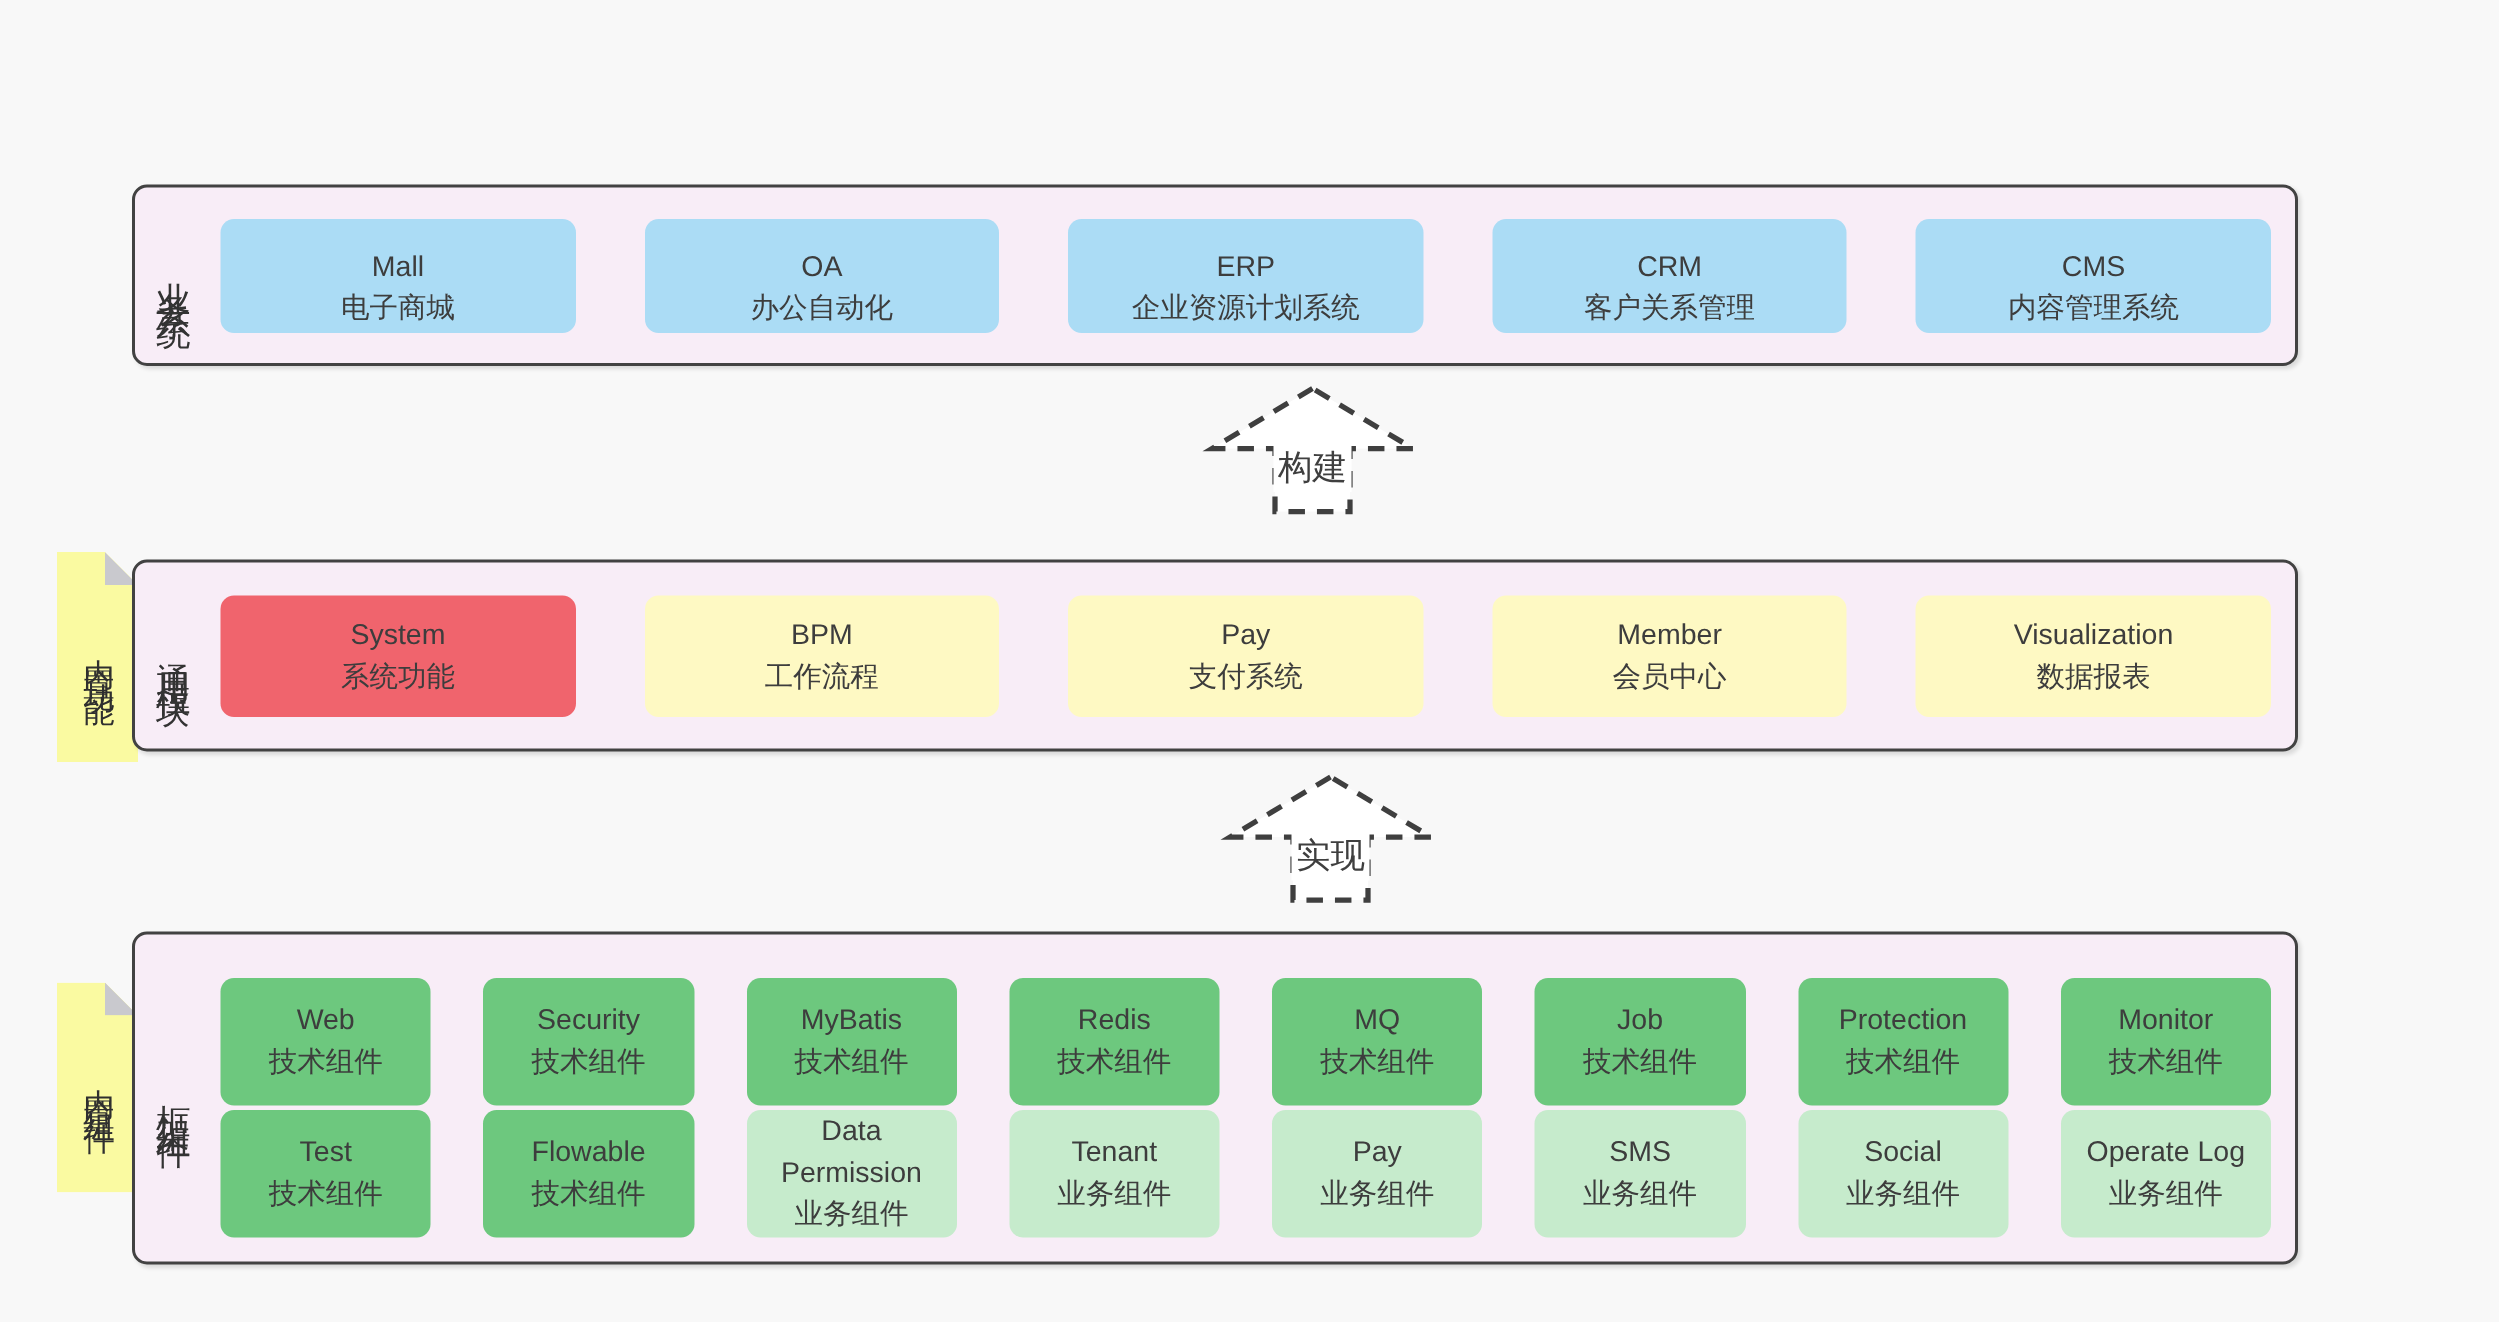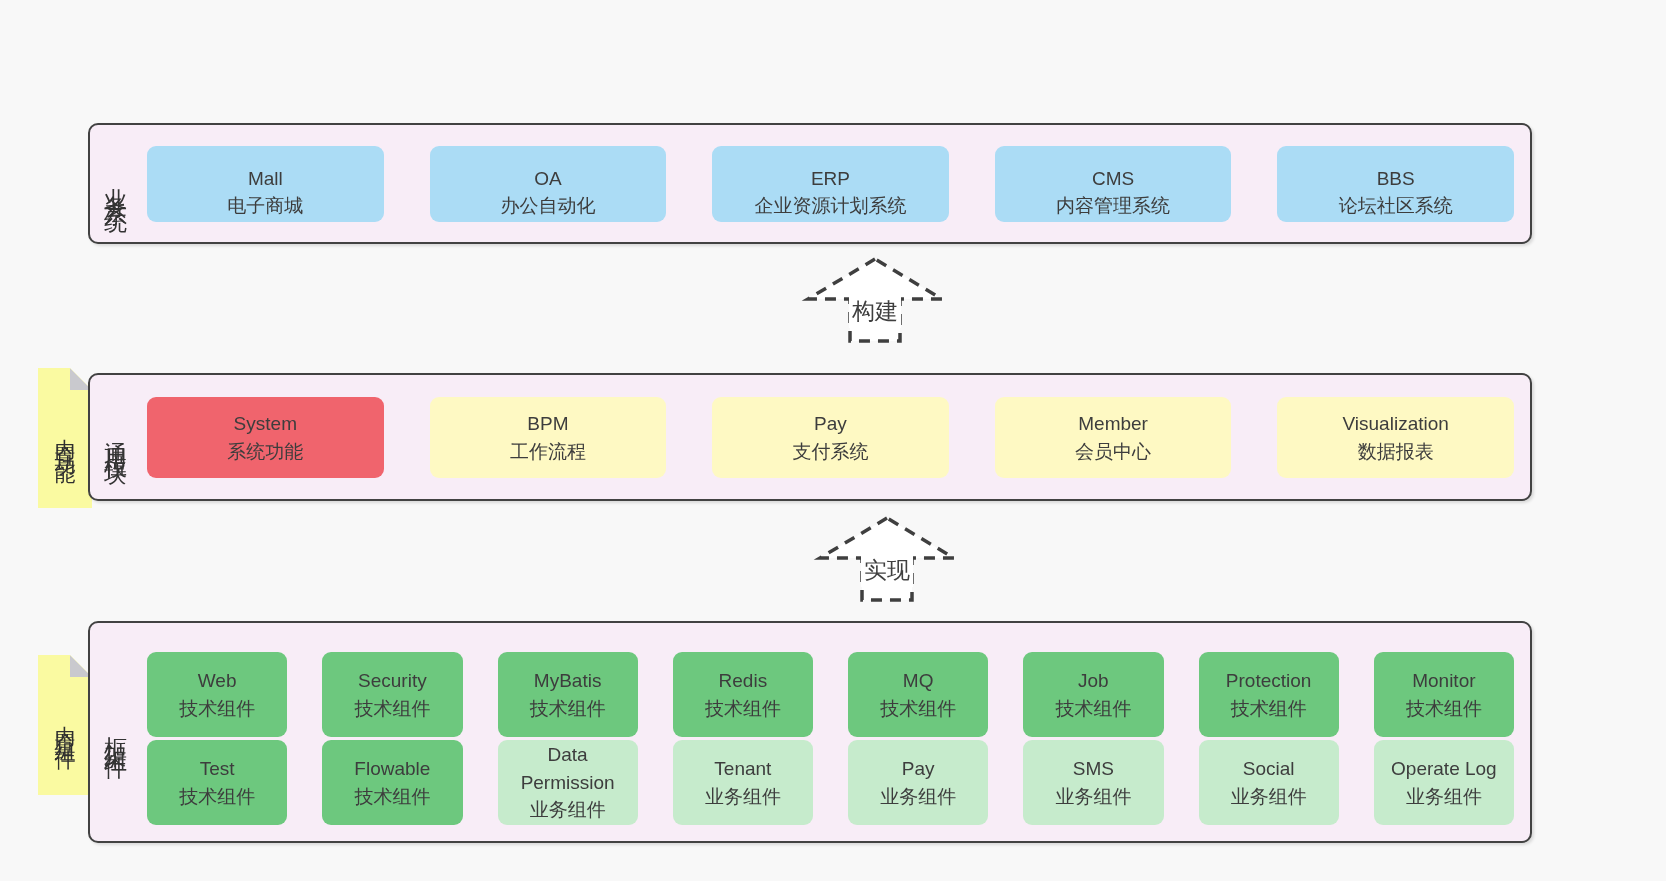--- a/index.html
+++ b/index.html
@@ -96,26 +96,26 @@
       </div>
       <div class="box blue">
         <span>OA</span>
         <span>办公自动化</span>
       </div>
       <div class="box blue">
         <span>ERP</span>
         <span>企业资源计划系统</span>
       </div>
       <div class="box blue">
+        <span>CRM</span>
+        <span>客户关系管理</span>
+      </div>
+      <div class="box blue">
         <span>CMS</span>
         <span>内容管理系统</span>
-      </div>
-      <div class="box blue">
-        <span>BBS</span>
-        <span>论坛社区系统</span>
       </div>
     </div>
   </div>
 
   <div class="arrow arrow-1">
     <svg width="150" height="90" viewBox="0 0 150 90">
       <path d="M75 4 L8 44 L50 44 L50 86 L100 86 L100 44 L142 44 Z" fill="#ffffff" stroke="#3f3f3f" stroke-width="3.5" stroke-dasharray="11 8"></path>
     </svg>
     <span class="arrow-label">构建</span>
   </div>

